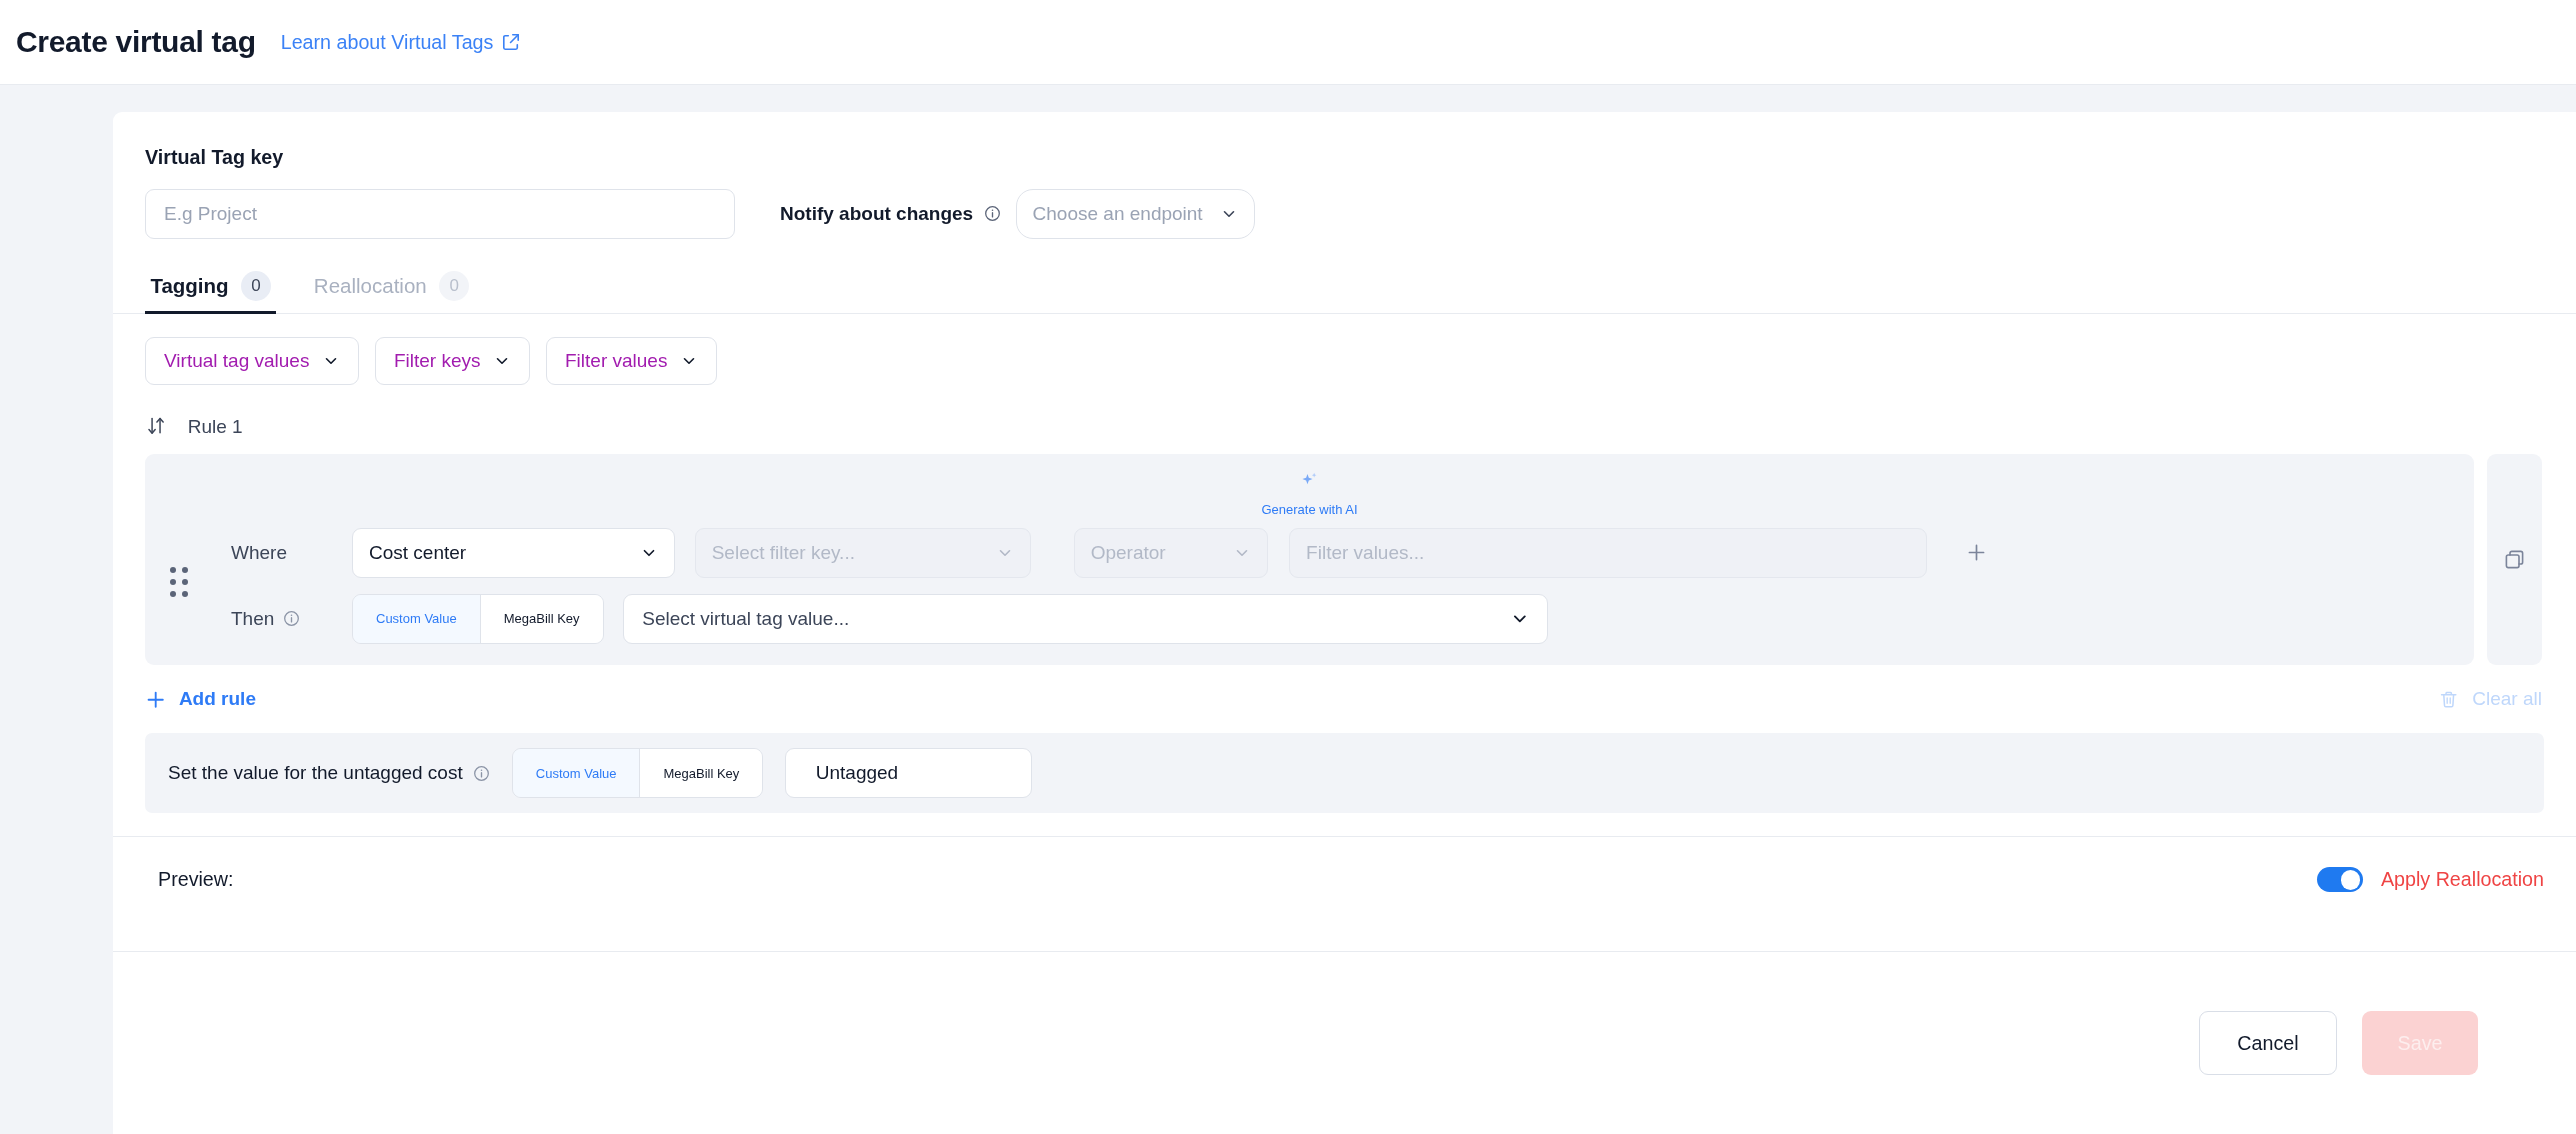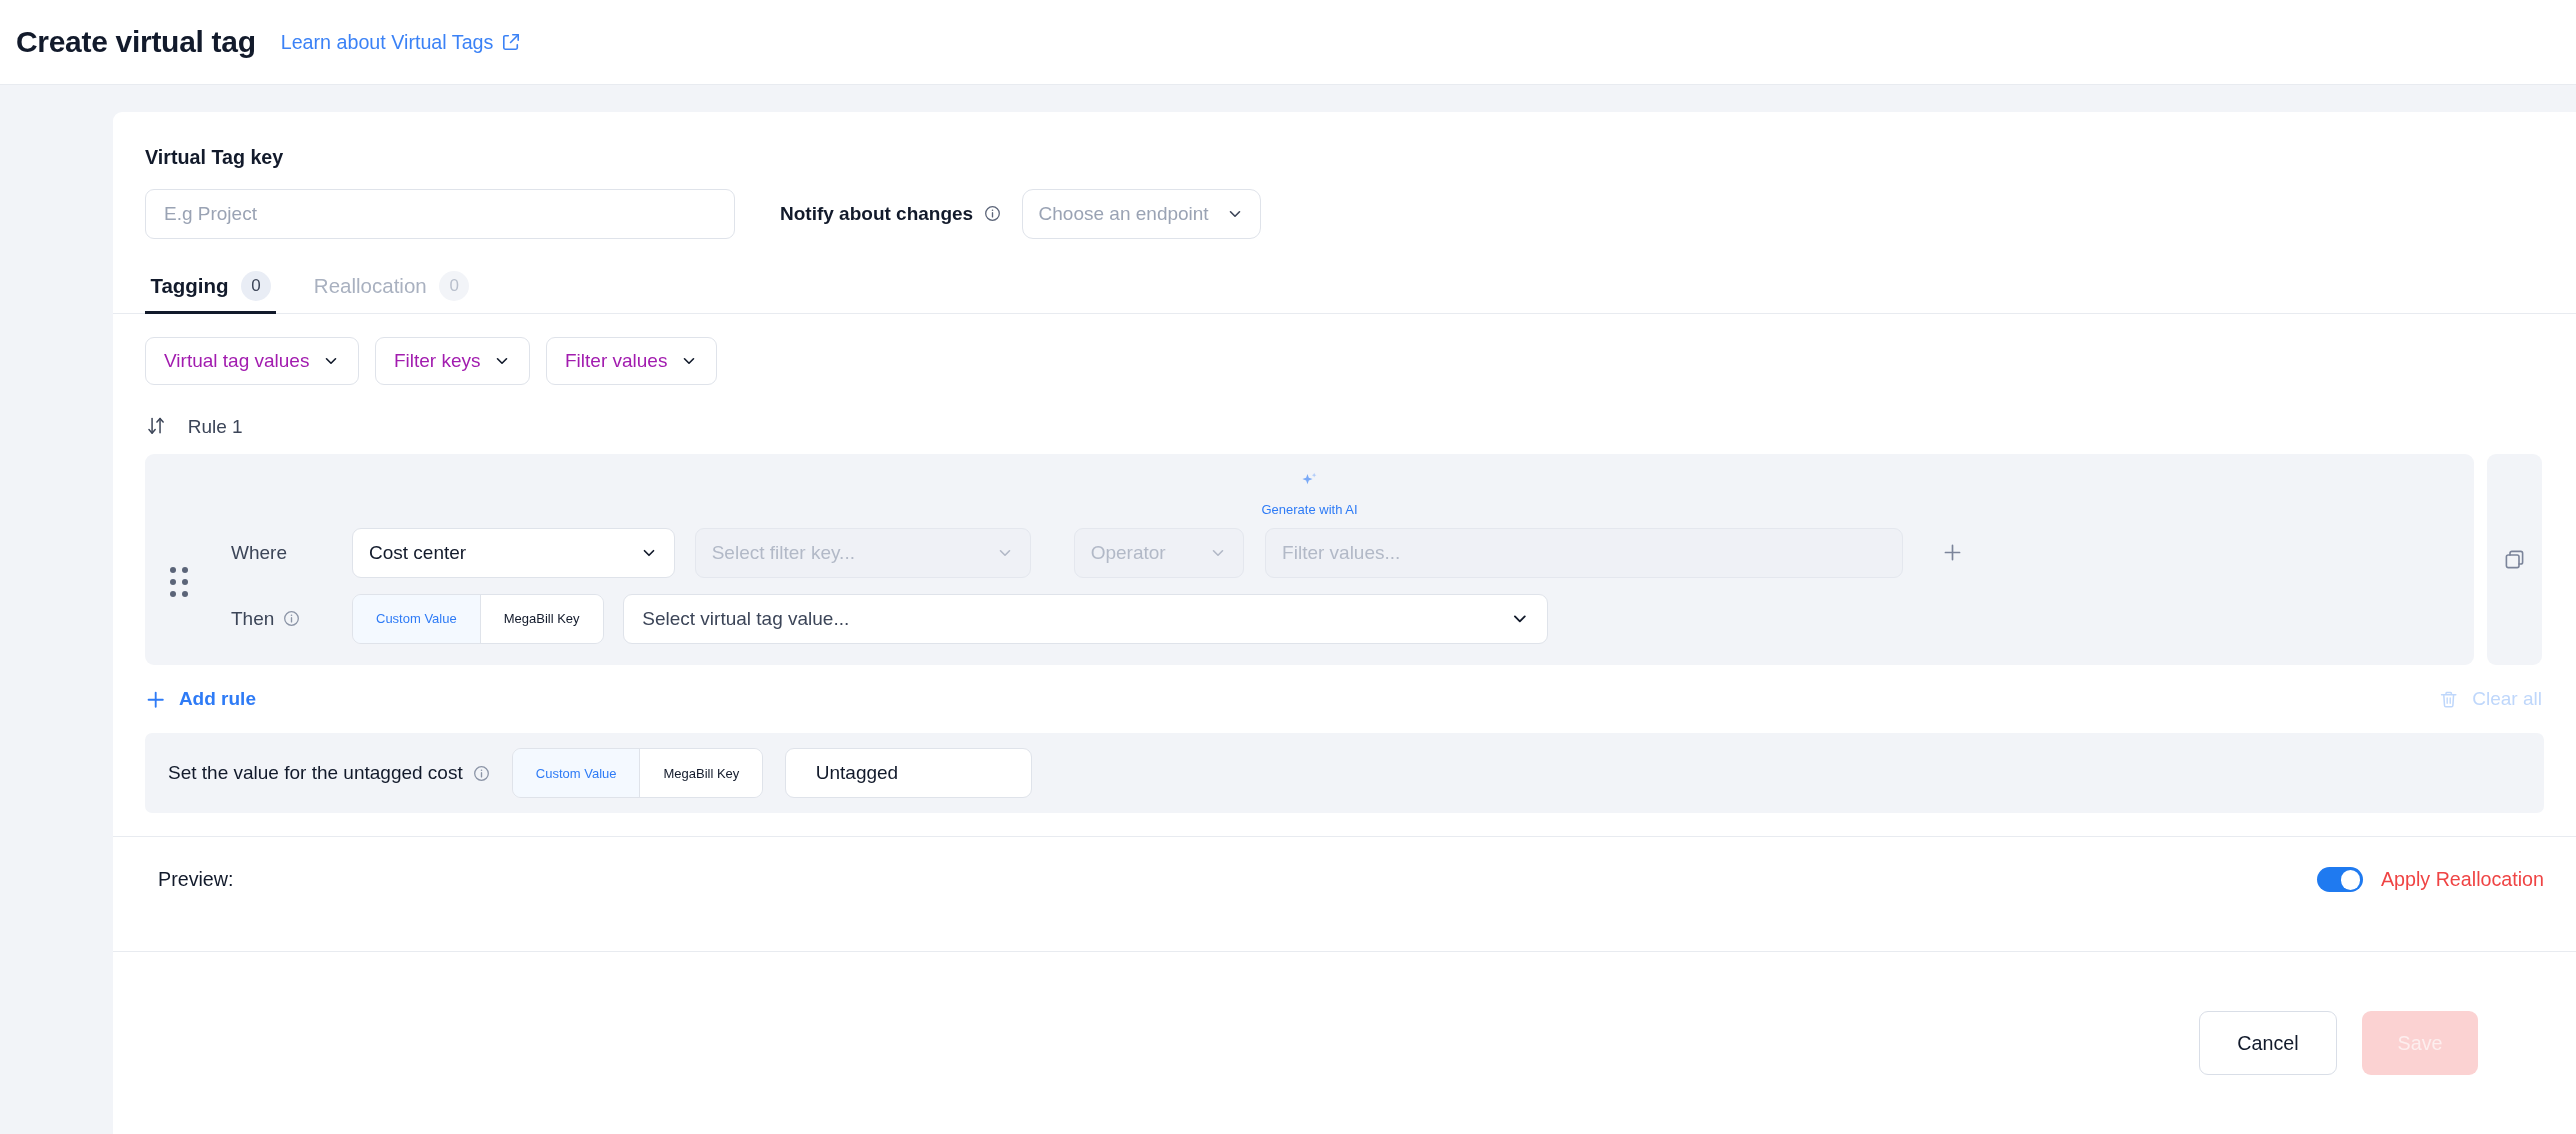--- a/index.html
+++ b/index.html
@@ -88,25 +88,25 @@
     margin-left: 45px;
     gap: 10.7px;
   }
   .notify-label {
     font-size: 19px;
     font-weight: bold;
     color: #121a2b;
     white-space: nowrap;
   }
   .endpoint-select {
-    margin-left: 10px;
+    margin-left: 4px;
     width: 239px;
     height: 50px;
     border: 0.9px solid #dfe3ea;
-    border-radius: 11px;
+    border-radius: 17px;
     display: flex;
     align-items: center;
     justify-content: space-between;
     padding: 0 16px;
     font-size: 19px;
     color: #9aa3b4;
     background: #fff;
     cursor: pointer;
   }
 
@@ -221,21 +221,21 @@
     display: flex; align-items: center; justify-content: space-between;
     padding: 12px 16px;
     font-size: 19px;
     border: 0.9px solid #dfe3ea;
   }
   .ctl.enabled { background: #fff; color: #121a2b; cursor: pointer; }
   .ctl.disabled { background: #eff1f6; color: #b2b9c7; border-color: #e4e7ee; cursor: not-allowed; }
 
   .w-cost { width: 323px; }
   .w-fkey { width: 336px; margin-left: 19.7px; }
-  .w-op   { width: 170px; margin-left: 43px; }
+  .w-op   { width: 194px; margin-left: 43px; }
   .w-fval { width: 638px; margin-left: 21.4px; }
 
   .plus-btn {
     margin-left: 34px;
     width: 30px; height: 30px;
     display: flex; align-items: center; justify-content: center;
     cursor: pointer;
   }
 
   

